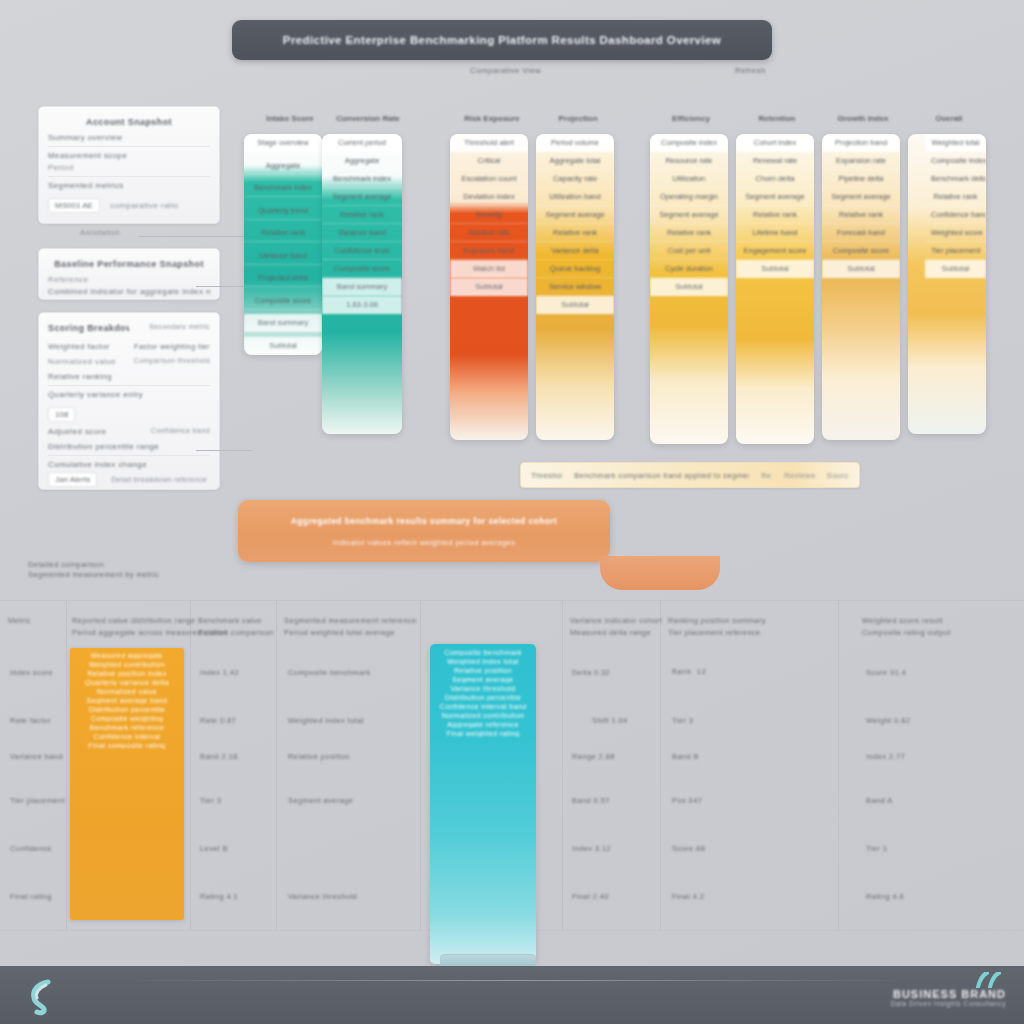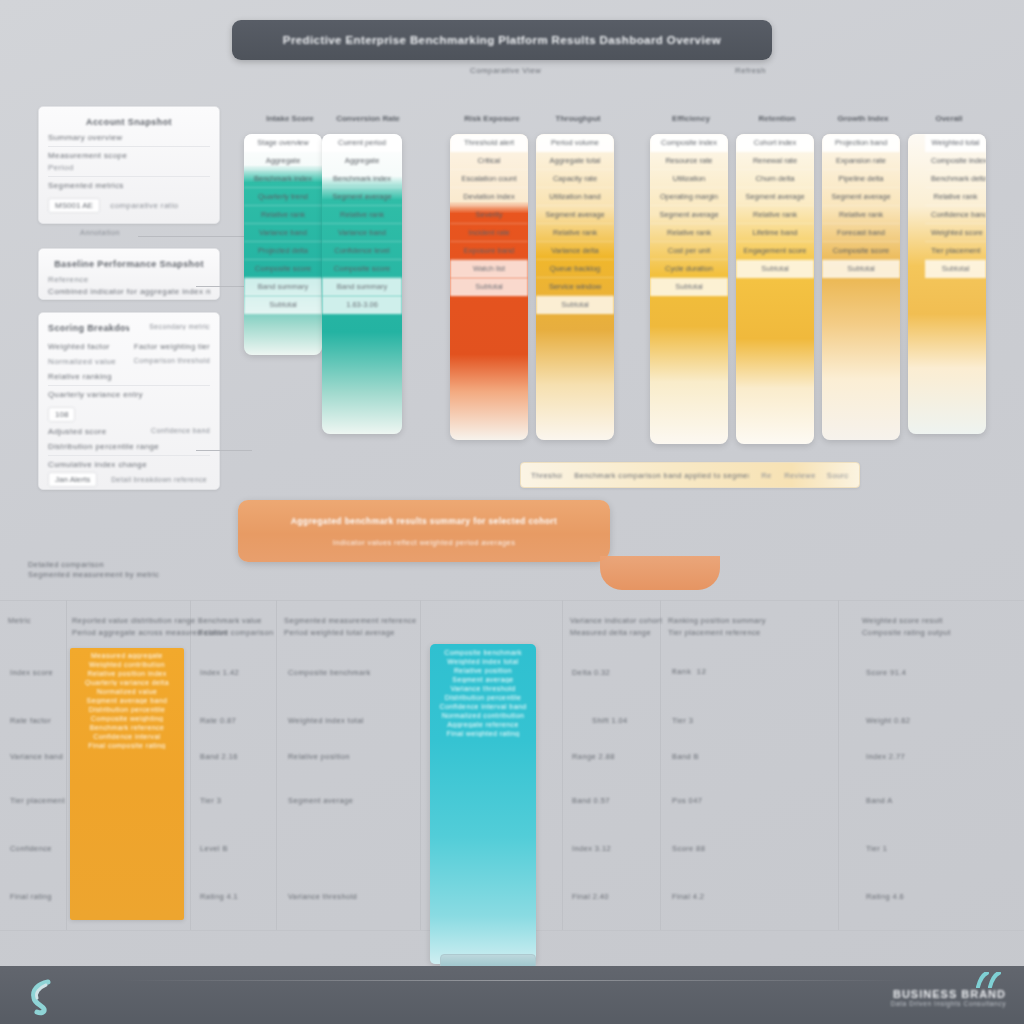--- a/index.html
+++ b/index.html
@@ -218,27 +218,27 @@
     <span class="chip">Jan Alerts</span>
     <span class="t mid" style="font-size:7px;">Detail breakdown reference</span>
   </div>
 </div>
 <div class="leader" style="left:196px; top:450px; width:56px;"></div>
 <div class="leader" style="left:196px; top:286px; width:50px;"></div>
 
 <span class="col-head" style="left:250px; top:114px; width:80px;">Intake Score</span>
 <span class="col-head" style="left:328px; top:114px; width:80px;">Conversion Rate</span>
 <span class="col-head" style="left:450px; top:114px; width:84px;">Risk Exposure</span>
-<span class="col-head" style="left:538px; top:114px; width:80px;">Throughput</span>
+<span class="col-head" style="left:538px; top:114px; width:80px;">Projection</span>
 <span class="col-head" style="left:650px; top:114px; width:82px;">Efficiency</span>
 <span class="col-head" style="left:736px; top:114px; width:82px;">Retention</span>
 <span class="col-head" style="left:822px; top:114px; width:82px;">Growth Index</span>
 <span class="col-head" style="left:908px; top:114px; width:82px;">Overall</span>
 
-<div class="card g-teal" style="left:244px; top:134px; width:78px; height:221px;">
+<div class="card g-teal" style="left:244px; top:134px; width:78px; height:221px;justify-content:space-between;">
   <div class="cell cap">Stage overview</div>
   <div class="cell">Aggregate</div>
   <div class="cell">Benchmark index</div>
   <div class="cell">Quarterly trend</div>
   <div class="cell">Relative rank</div>
   <div class="cell">Variance band</div>
   <div class="cell">Projected delta</div>
   <div class="cell">Composite score</div>
   <div class="cell foot">Band summary</div>
   <div class="cell foot">Subtotal</div>

